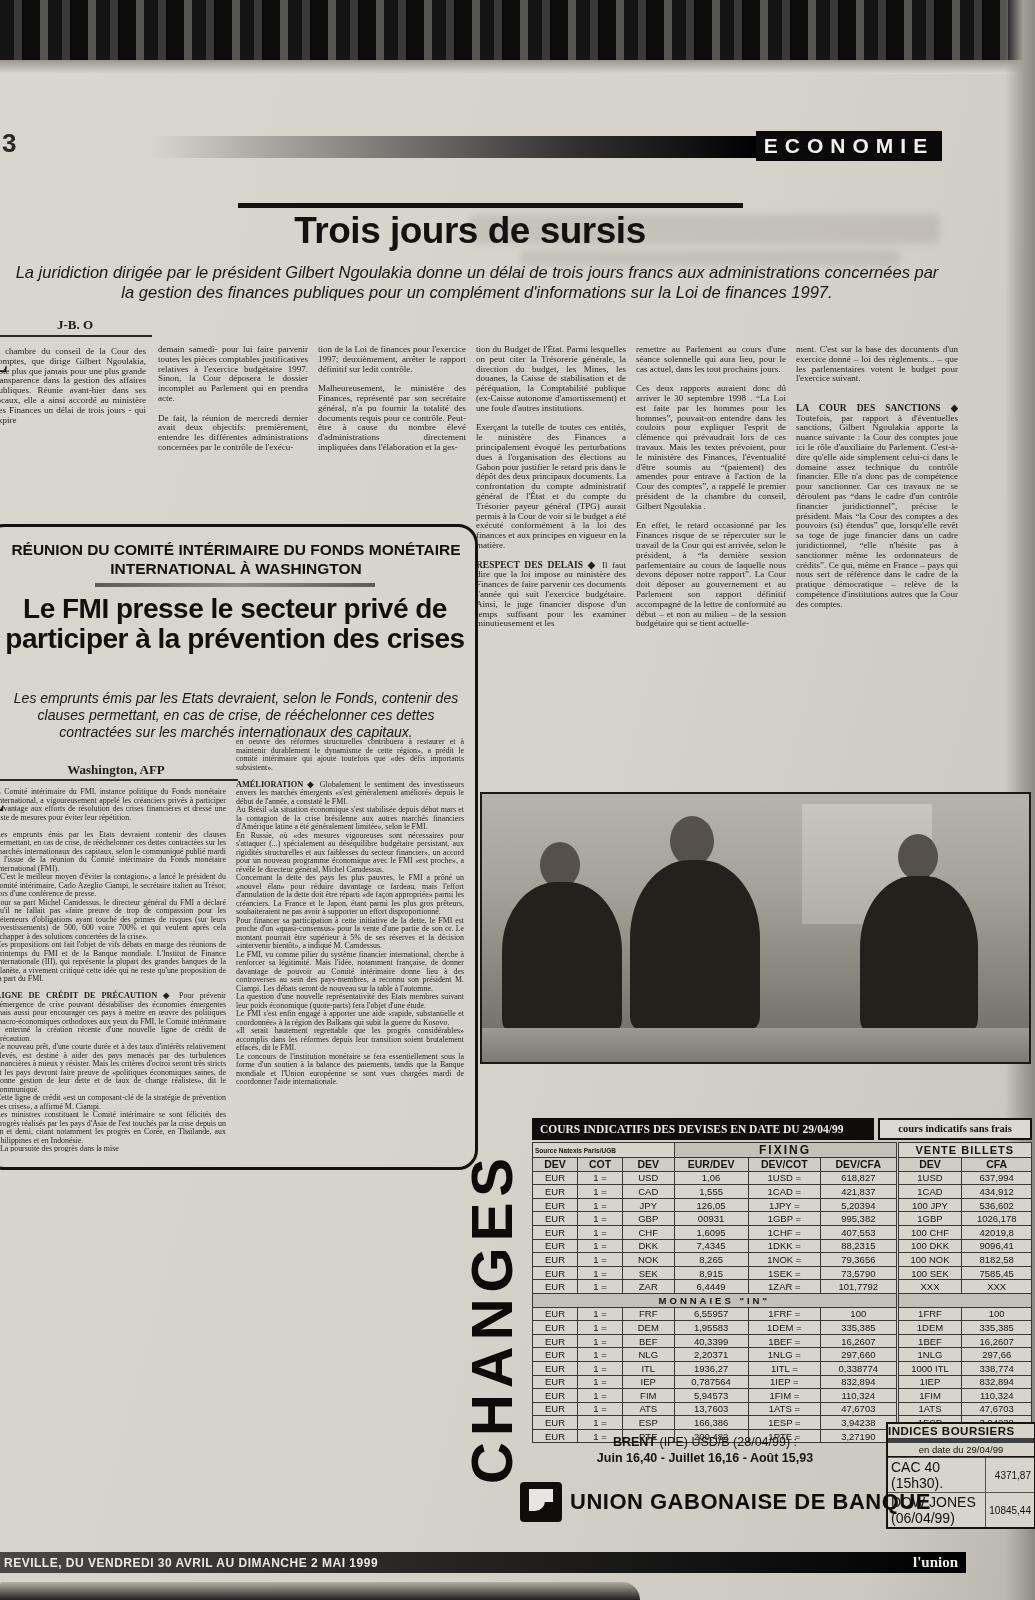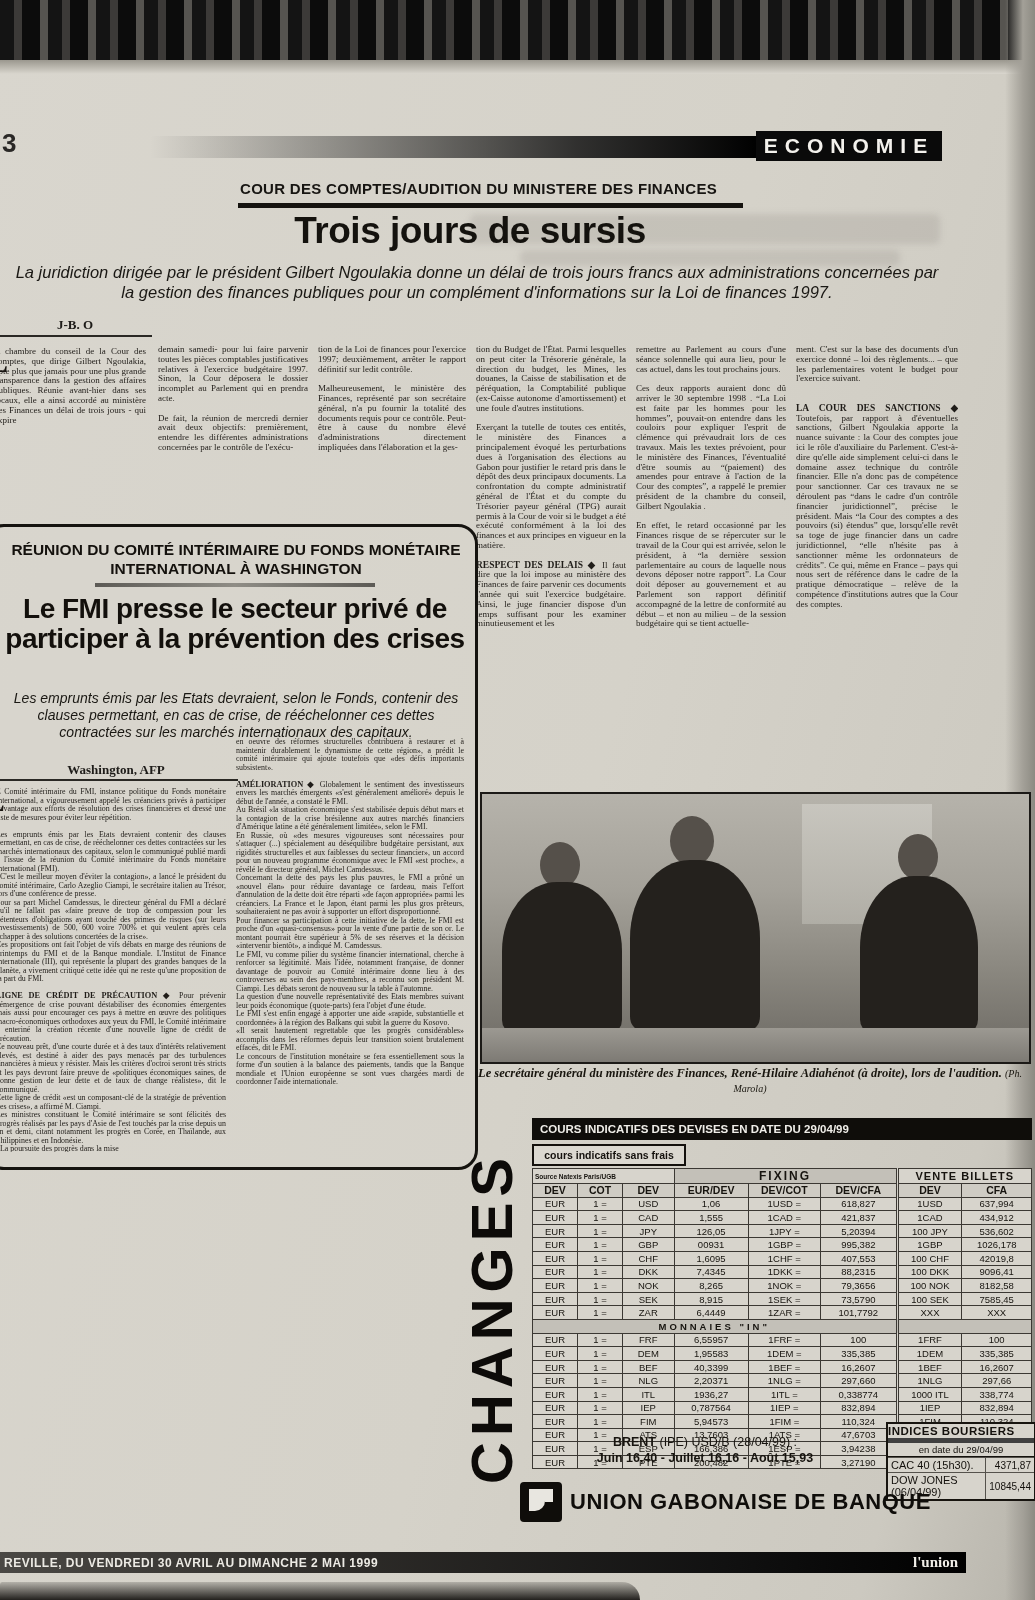--- a/index.html
+++ b/index.html
@@ -57,21 +57,21 @@
   #phwindow{position:absolute;top:10px;left:320px;width:130px;height:120px;background:linear-gradient(180deg,#d0cec7,#b9b7af);opacity:.7;}
   #phtable{position:absolute;bottom:0;left:0;width:100%;height:34px;background:linear-gradient(180deg,#9c9992,#7d7a74);}
   #caption{top:1066px;left:470px;width:560px;text-align:center;font-weight:bold;font-style:italic;
     font-size:12.5px;line-height:15px;color:#19160f;}
   #caption .credit{font-weight:normal;font-size:10px;font-style:italic;}
   
   #changesv{top:1118px;left:458px;width:70px;height:400px;
     font-family:"Liberation Sans",sans-serif;font-weight:bold;font-size:58px;letter-spacing:6px;color:#0d0b09;
     writing-mode:vertical-rl;transform:rotate(180deg);text-align:center;}
   #ratewrap{top:1118px;left:532px;width:500px;}
-  #ratehead{display:flex;gap:4px;font-family:Liberation Sans, sans-serif;flex-direction:column;}
+  #ratehead{display:flex;gap:4px;font-family:Liberation Serif, serif;}
   #ratetitle{flex:1;background:#0f0d0a;color:#efede8;font-weight:bold;font-size:11.5px;
     padding:3px 6px;border:2px solid #0f0d0a;}
   #ratetitle2{width:142px;background:#dbd8d0;color:#14110d;font-weight:bold;font-size:10.5px;
     border:2px solid #14110d;padding:3px 4px;text-align:center;}
   table.rates{border-collapse:collapse;width:100%;margin-top:2px;font-family:"Liberation Sans",sans-serif;
     background:#d7d4cc;}
   table.rates td,table.rates th{border:1px solid #3b3833;font-size:9.5px;padding:0 2px;text-align:center;height:12.6px;color:#17140f;}
   table.rates .srchead{font-size:6.5px;text-align:left;font-weight:bold;}
   table.rates .fixhead{background:#c3c0b8;font-weight:bold;font-size:12px;letter-spacing:2px;}
   table.rates .ventehead{font-weight:bold;font-size:11px;letter-spacing:1px;}
@@ -79,21 +79,21 @@
   table.rates td.vsep,table.rates th.vsep{border-left:3px double #3b3833;}
   table.rates .inlabel{background:#c3c0b8;font-weight:bold;letter-spacing:3px;font-size:9.5px;}
   #brent{top:1434px;left:540px;width:330px;text-align:center;font-family:"Liberation Sans",sans-serif;
     font-size:12.5px;line-height:16px;color:#17140f;}
   #brent b{font-weight:bold;}
   #indices{top:1422px;left:886px;width:146px;border:2px solid #17140f;background:#d7d4cc;
     font-family:"Liberation Sans",sans-serif;color:#14110d;}
   #indices .ititle{font-weight:bold;font-size:11.5px;border-bottom:5px solid #404040;padding:1px 0;letter-spacing:.5px;}
   #indices .isub{font-size:9.5px;text-align:center;border-bottom:1px solid #14110d;padding:1px 0;}
   #indices table{border-collapse:collapse;width:100%;}
-  #indices td{font-size:11px;padding:1px 3px;border-top:1px solid #55524c;}
+  #indices td{font-size:14px;padding:1px 3px;border-top:1px solid #55524c;}
   #indices td:last-child{text-align:right;font-size:10px;border-left:1px solid #55524c;}
   #ugb{top:1482px;left:520px;width:536px;}
   #ugbrow{display:flex;align-items:center;gap:8px;}
   #ugblogo{width:42px;height:40px;background:#0f0d0a;border-radius:4px;position:relative;}
   #ugblogo:after{content:"";position:absolute;left:9px;top:7px;width:16px;height:22px;background:#e8e6e0;border-radius:0 0 10px 0;}
   #ugblogo:before{content:"";position:absolute;left:25px;top:7px;width:8px;height:13px;background:#e8e6e0;}
   #ugbname{font-family:"Liberation Sans",sans-serif;font-weight:bold;font-size:22px;letter-spacing:.5px;color:#0f0d0a;}
   #ugbbar{margin-top:4px;background:#0f0d0a;color:#dcdad4;font-family:"Liberation Sans",sans-serif;
     font-style:italic;font-weight:bold;font-size:9.5px;padding:4px 0 4px 40px;letter-spacing:1px;}
   
@@ -111,21 +111,20 @@
   <div class="abs" id="topstrip2"></div>
   <div class="abs" id="rightedge"></div>
   <div class="abs" id="bottomblob"></div>
   <div class="abs ghost" style="top:214px;left:470px;width:470px;height:30px;"></div>
   <div class="abs ghost" style="top:250px;left:520px;width:380px;height:16px;"></div>
 
   <div class="abs" id="pagenum">3</div>
   <div class="abs" id="ecobar"></div>
   <div class="abs" id="ecobox">ECONOMIE</div>
 
-  <div class="abs" id="kicker1">COUR DES COMPTES/AUDITION DU MINISTERE DES FINANCES</div>
   <div class="abs" id="kicker1rule"></div>
   <div class="abs" id="headline1">Trois jours de sursis</div>
   <div class="abs" id="standfirst1">La juridiction dirigée par le président Gilbert Ngoulakia donne un délai de trois jours francs aux administrations concernées par la gestion des finances publiques pour un complément d'informations sur la Loi de finances 1997.</div>
   <div class="abs" id="byline1">J-B. O</div>
   <div class="abs" id="byline1rule"></div>
 
   <div class="abs dropcap" style="top:345px;left:-12px;font-size:30px;">L</div>
   <div class="abs bodycol" style="top:347px;left:-6px;width:152px;height:176px;">A chambre du conseil de la Cour des comptes, que dirige Gilbert Ngoulakia, opte plus que jamais pour une plus grande transparence dans la gestion des affaires publiques. Réunie avant-hier dans ses locaux, elle a ainsi accordé au ministère des Finances un délai de trois jours - qui expire</div>
   <div class="abs bodycol" style="top:345px;left:158px;width:150px;height:178px;">demain samedi- pour lui faire parvenir toutes les pièces comptables justificatives relatives à l'exercice budgétaire 1997. Sinon, la Cour déposera le dossier incomplet au Parlement qui en prendra acte.
 
@@ -183,24 +182,20 @@
 
   <div class="abs" id="photo">
     <div id="phwindow"></div>
     <div class="head" style="top:48px;left:58px;width:40px;height:46px;"></div>
     <div class="fig" style="top:88px;left:20px;width:120px;height:150px;"></div>
     <div class="head" style="top:22px;left:188px;width:44px;height:50px;"></div>
     <div class="fig" style="top:66px;left:148px;width:130px;height:170px;"></div>
     <div class="head" style="top:40px;left:416px;width:40px;height:46px;"></div>
     <div class="fig" style="top:82px;left:378px;width:118px;height:156px;"></div>
     <div id="phtable"></div>
-  </div>
-  <div class="abs" id="caption">
-    <span>Le secrétaire général du ministère des Finances, René-Hilaire Adiahénot (à droite), lors de l'audition.</span>
-    <span class="credit">(Ph. Marola)</span>
   </div>
 
   <div class="abs" id="changesv">CHANGES</div>
   <div class="abs" id="ratewrap">
     <div id="ratehead">
       <div id="ratetitle">COURS INDICATIFS DES DEVISES EN DATE DU 29/04/99</div>
       <div id="ratetitle2">cours indicatifs sans frais</div>
     </div>
     <table class="rates">
       <tbody id="ratesbody">

